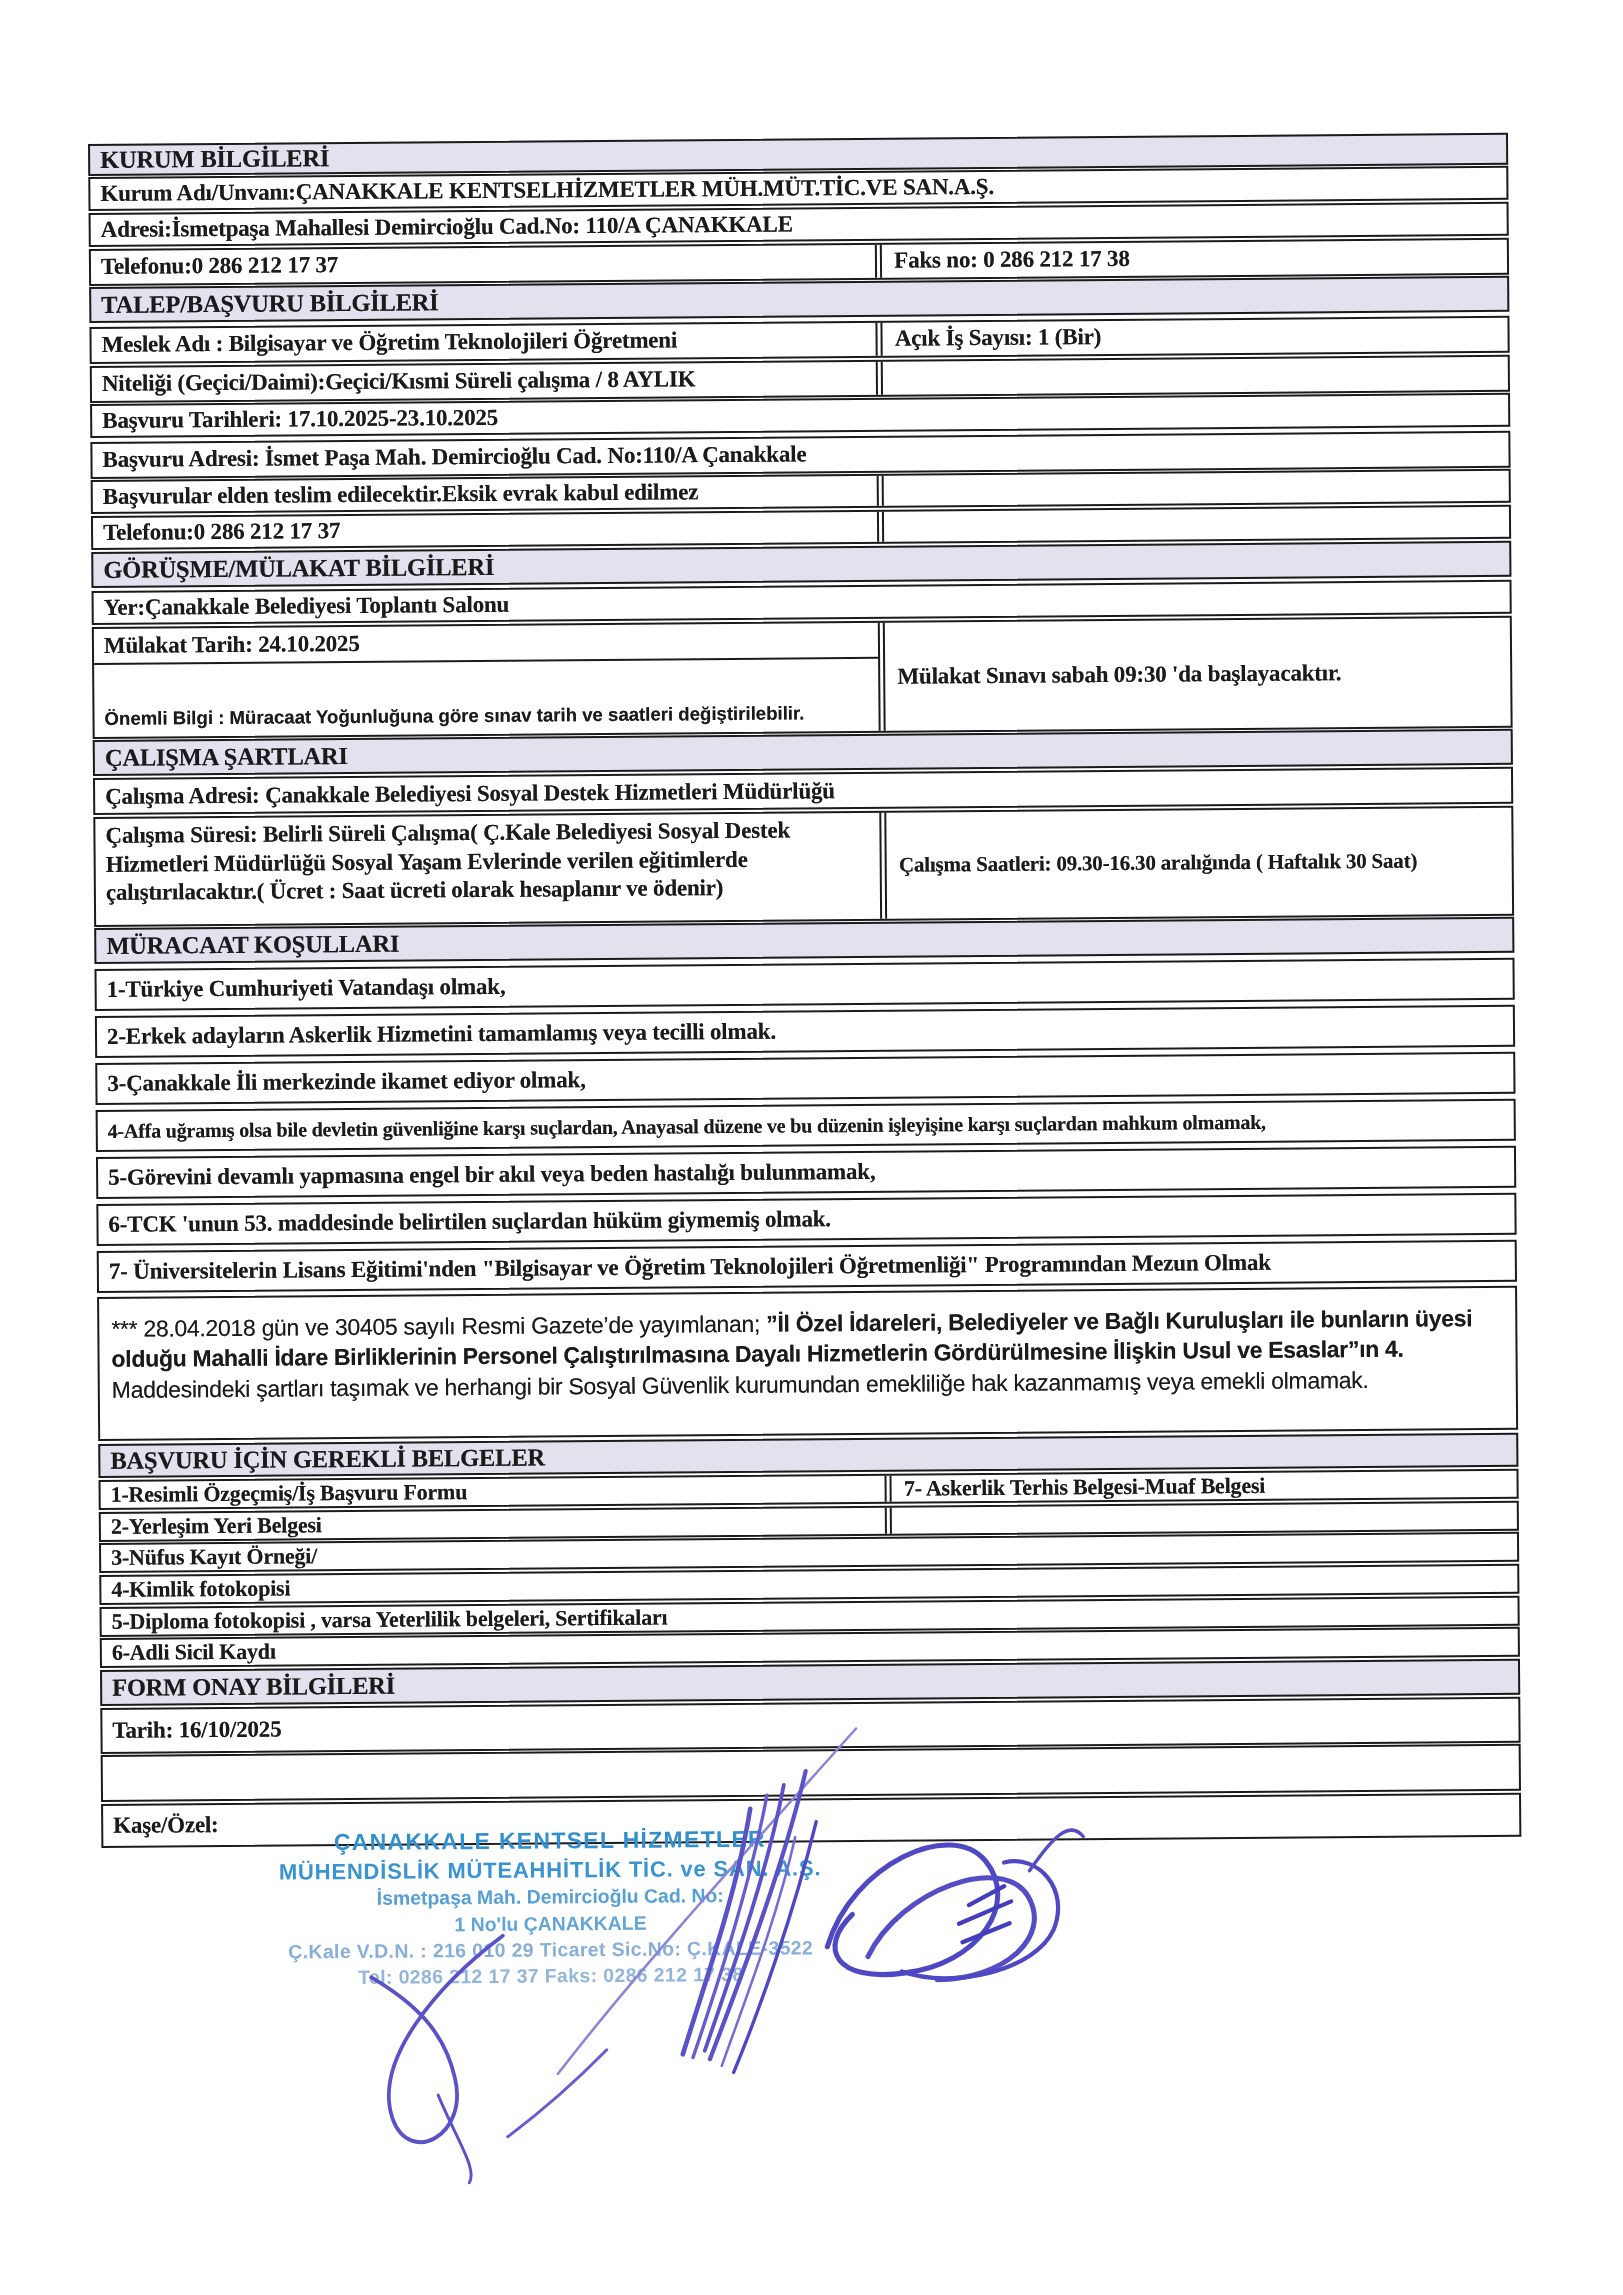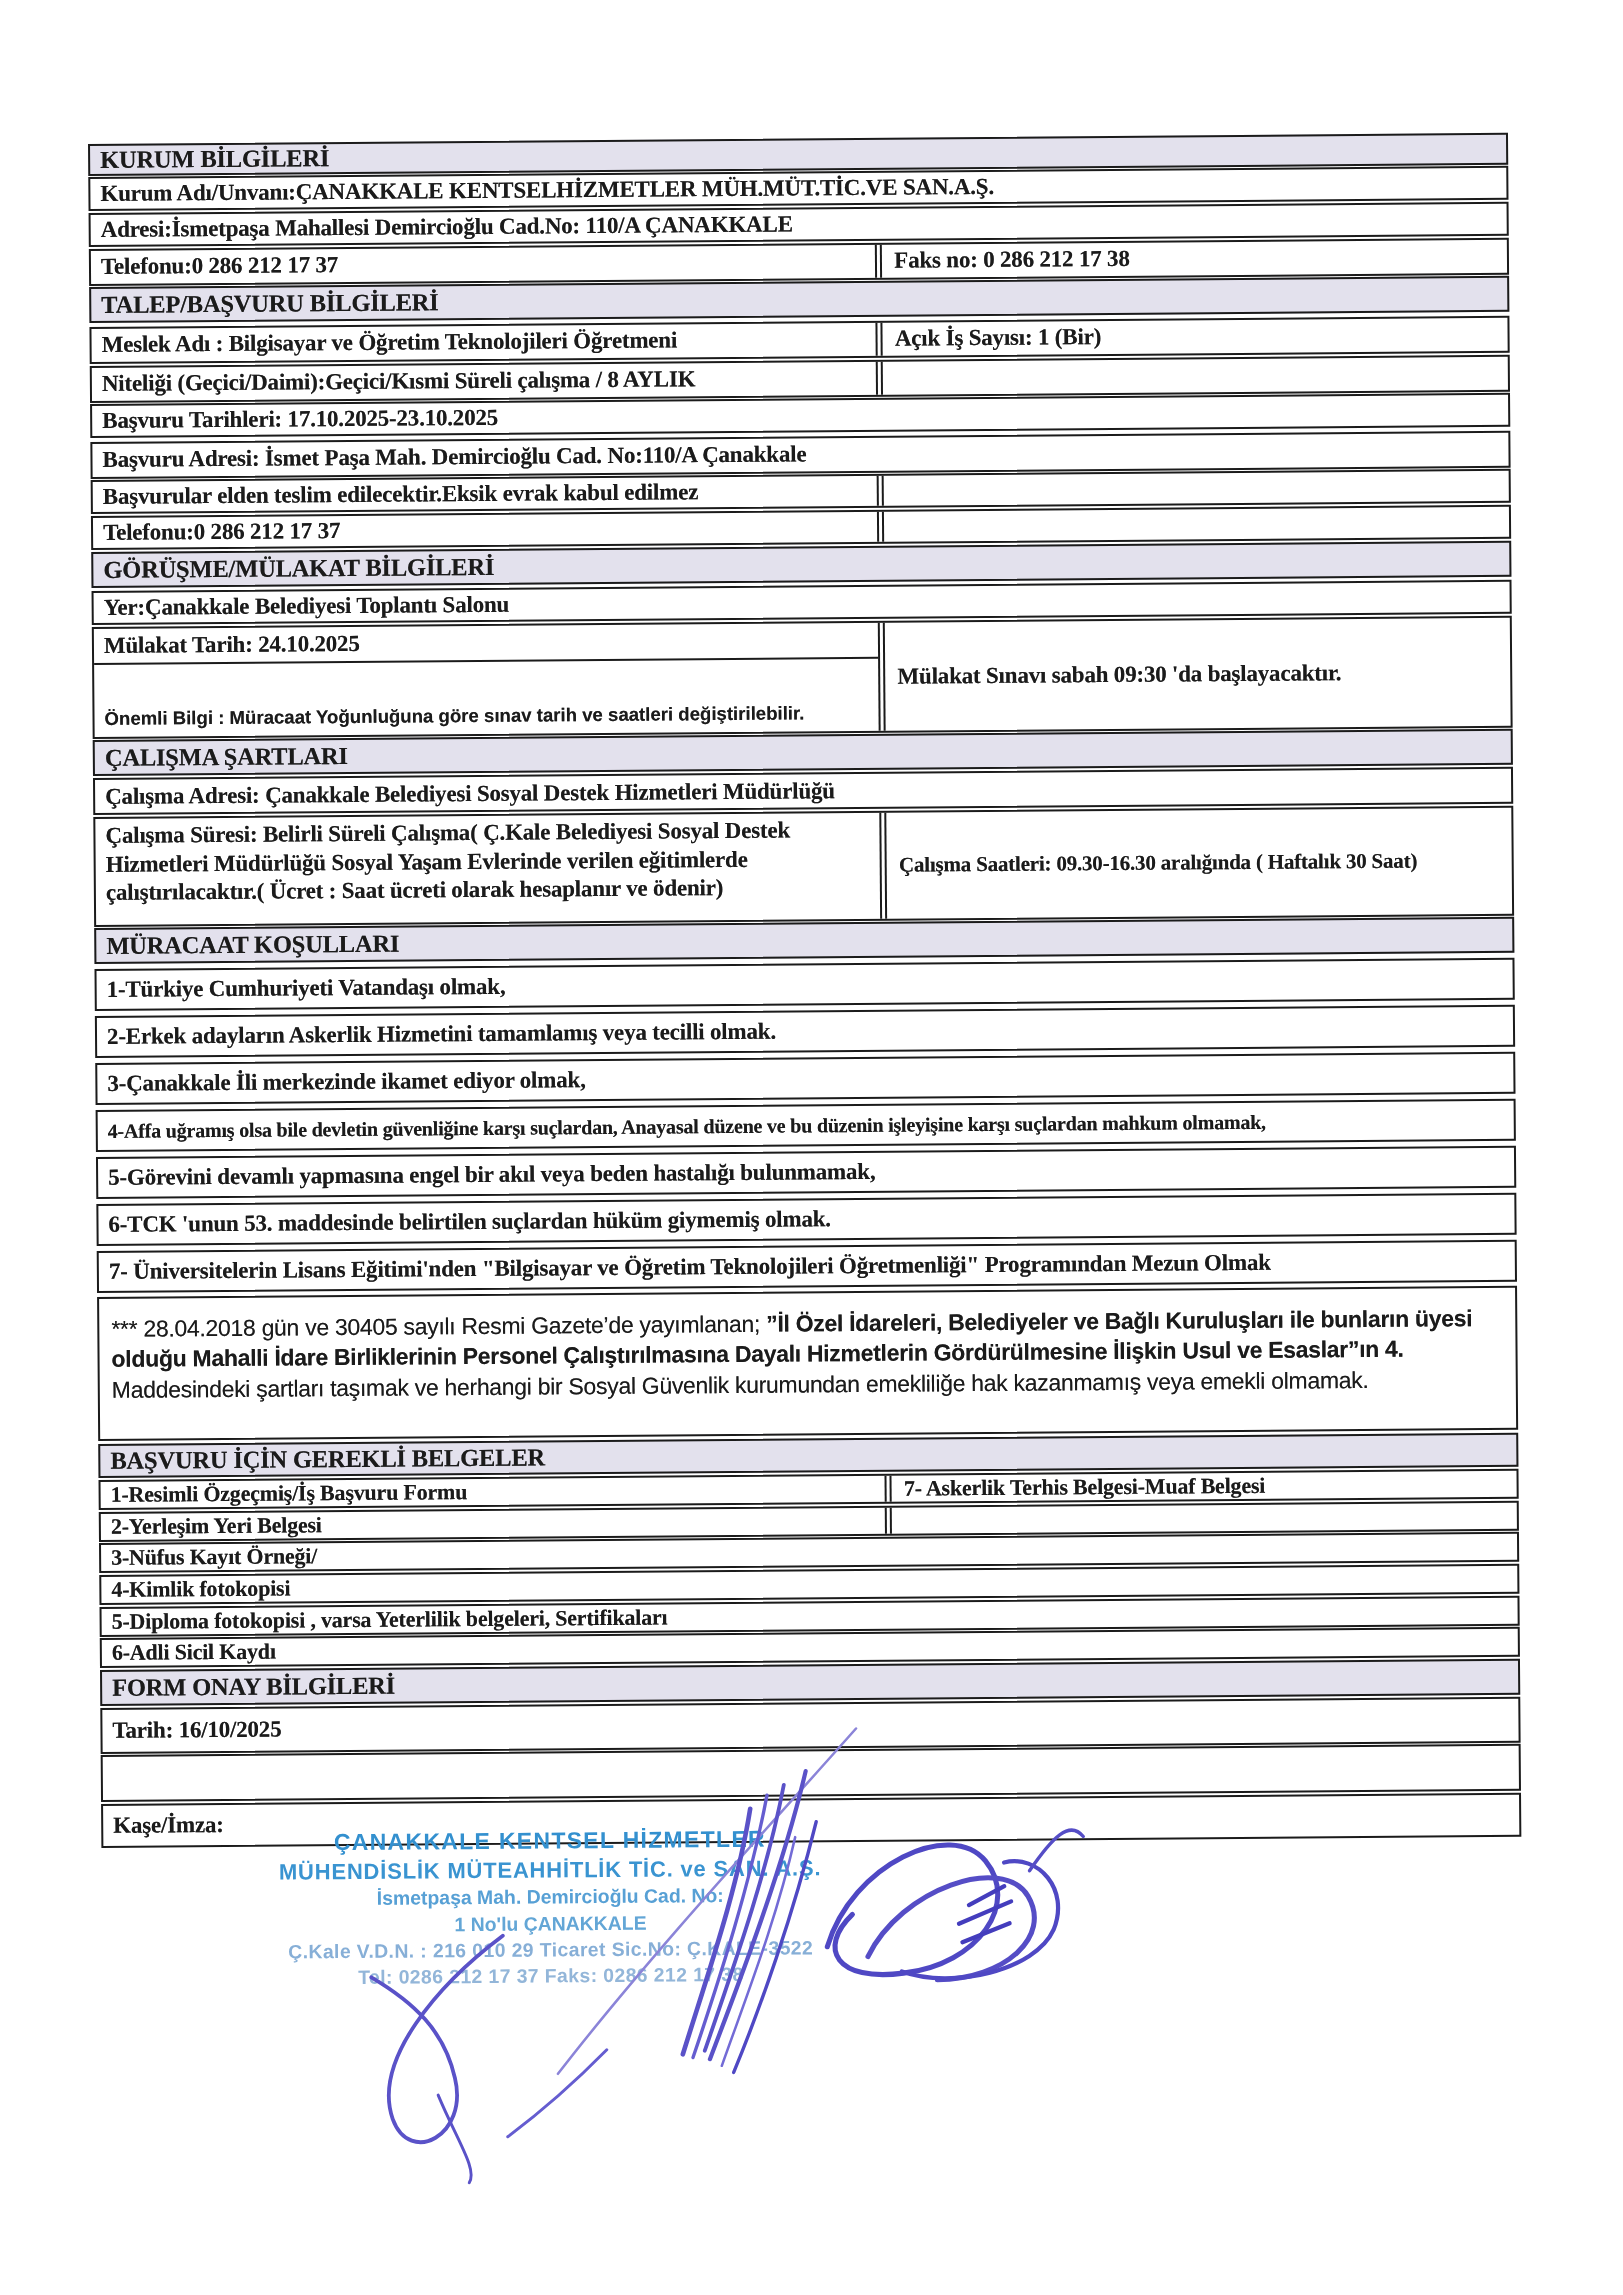--- a/index.html
+++ b/index.html
@@ -208,21 +208,21 @@
     </div>
 
   <div class="row band" style="height:36px">
       <span>FORM ONAY BİLGİLERİ</span>
     </div>
   <div class="row" style="height:46px">
       <span>Tarih:  16/10/2025</span>
     </div>
   <div class="row" style="height:47px"></div>
   <div class="row" style="height:44px">
-      <span>Kaşe/İmza:</span>
+      <span>Kaşe/Özel:</span>
     </div>
 
   <div class="stamp">
     <div class="st1">ÇANAKKALE KENTSEL HİZMETLER</div>
     <div class="st2">MÜHENDİSLİK MÜTEAHHİTLİK TİC. ve SAN. A.Ş.</div>
     <div class="st3">İsmetpaşa Mah. Demircioğlu Cad. No:</div>
     <div class="st4">1 No'lu ÇANAKKALE</div>
     <div class="st5">Ç.Kale V.D.N. : 216 010 29 Ticaret Sic.No: Ç.KALE-3522</div>
     <div class="st6">Tel: 0286 212 17 37 Faks: 0286 212 17 38</div>
   </div>

